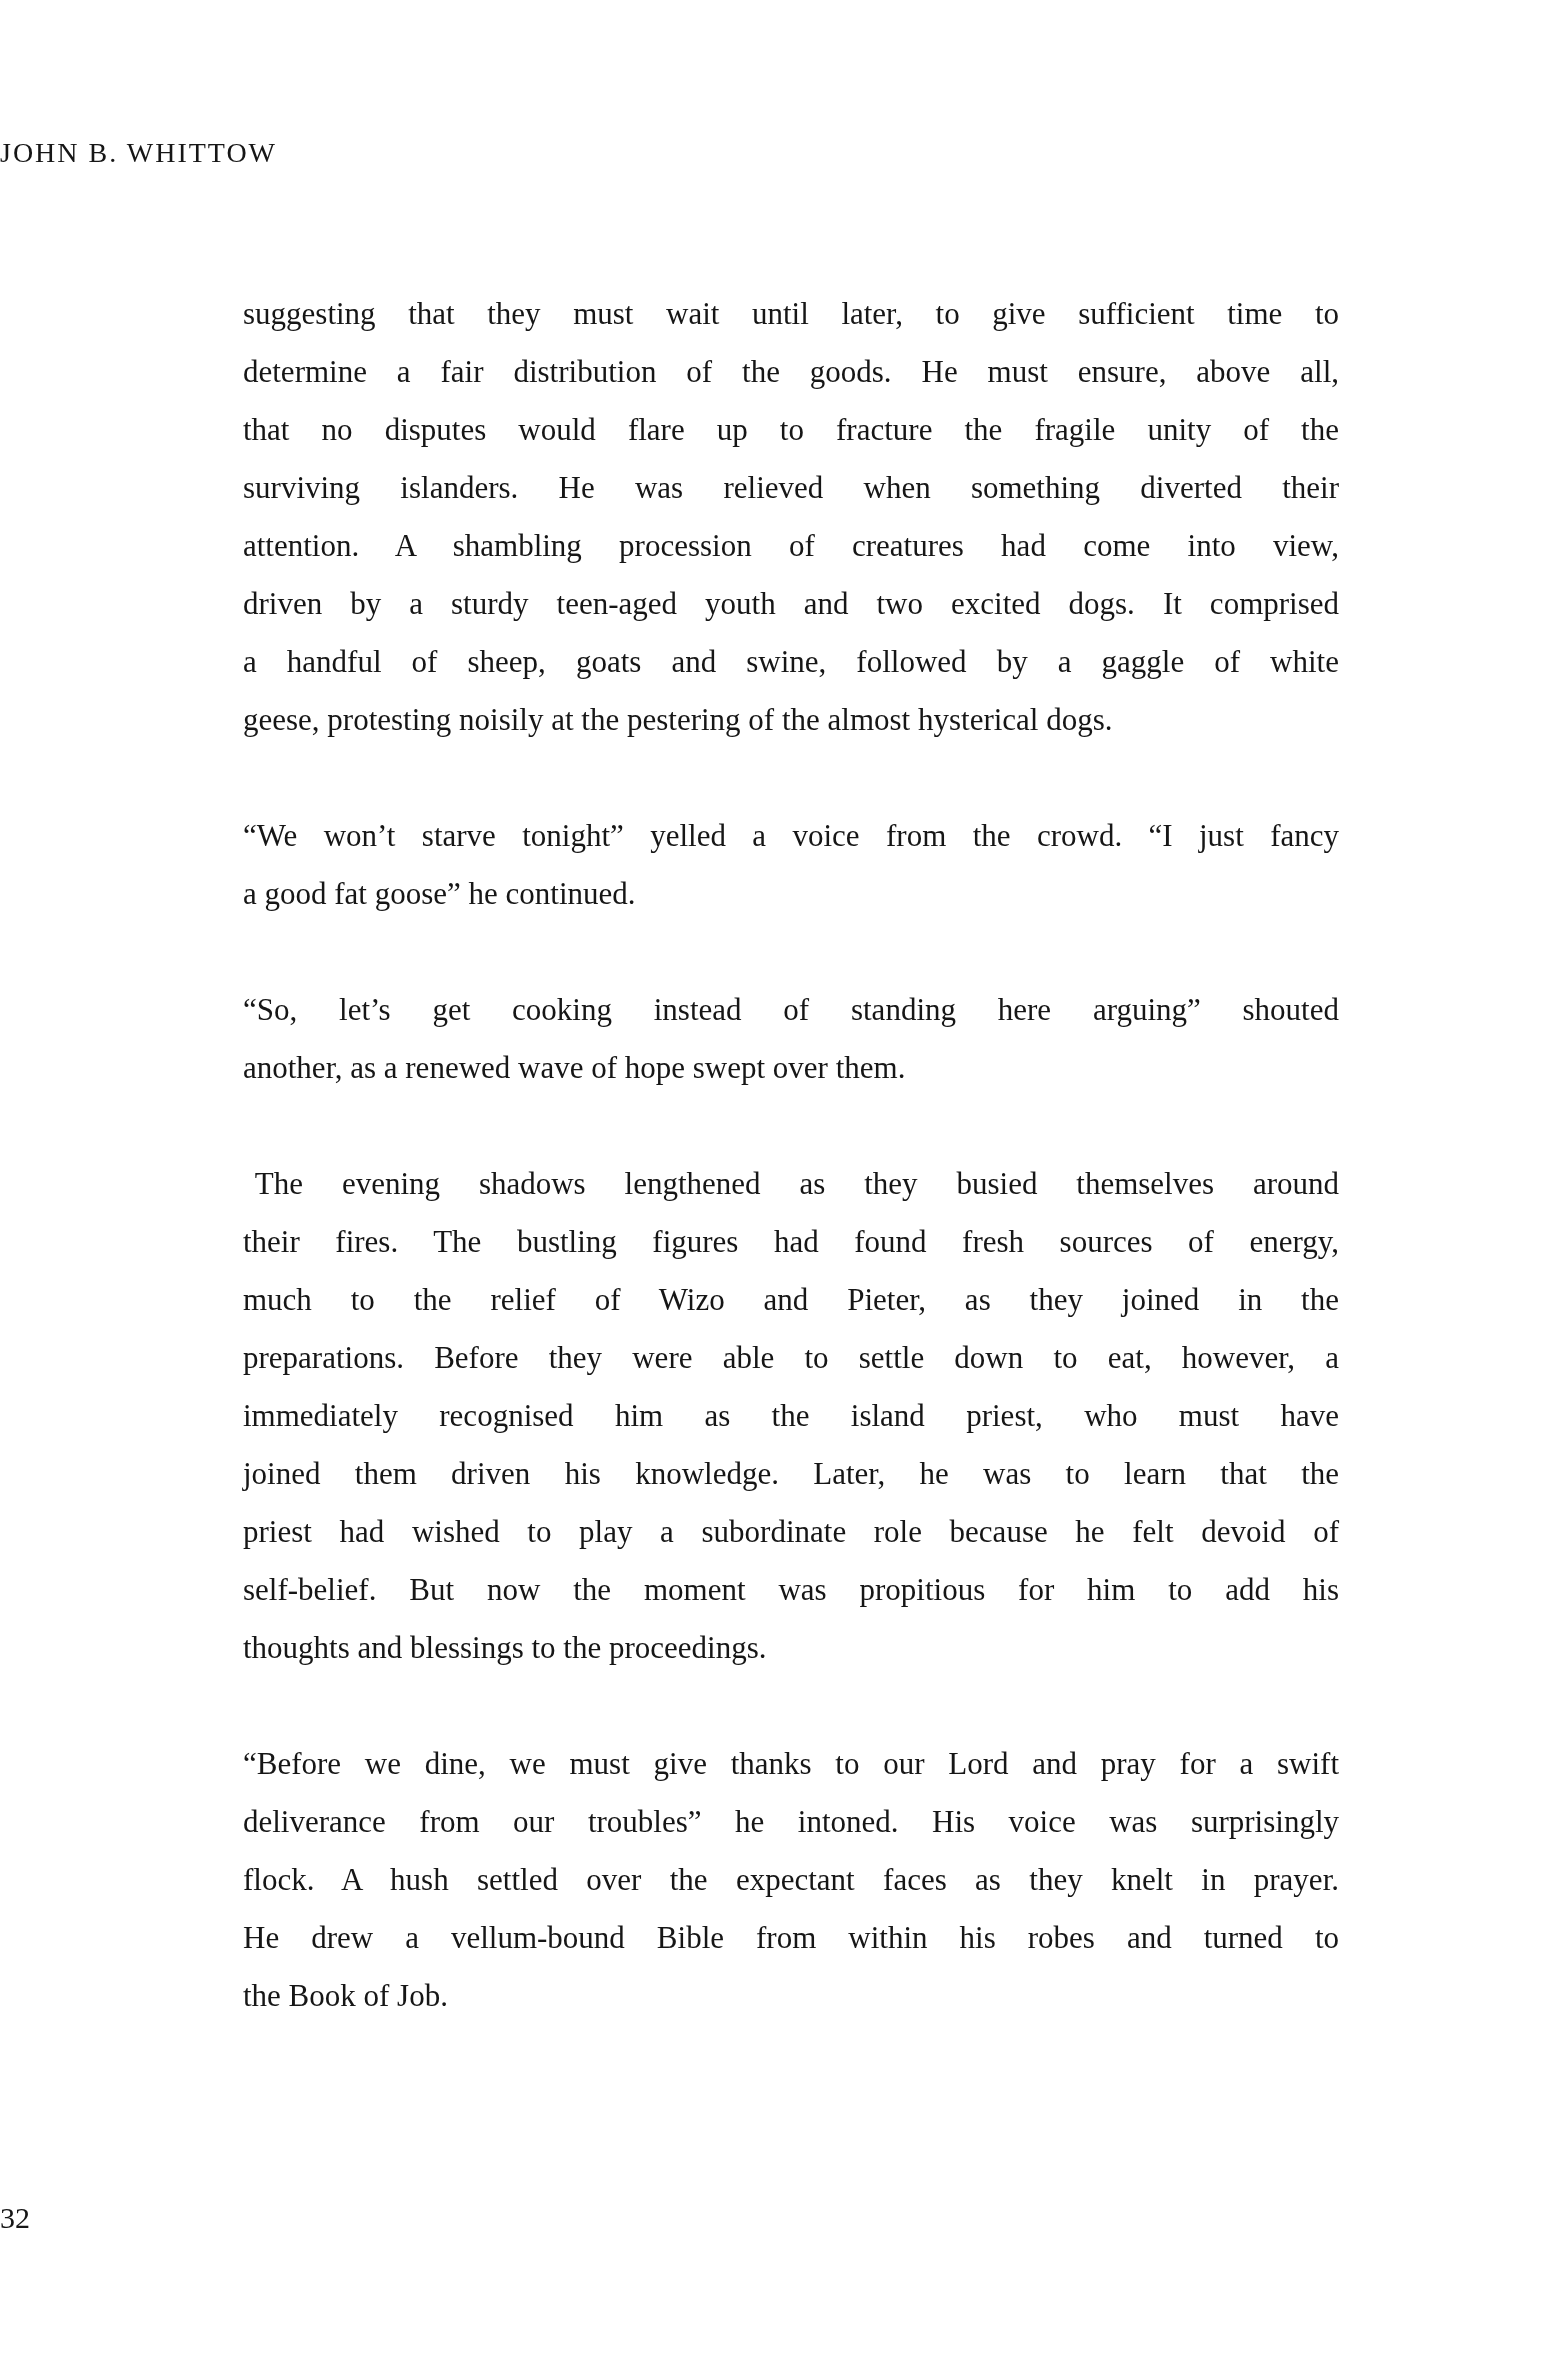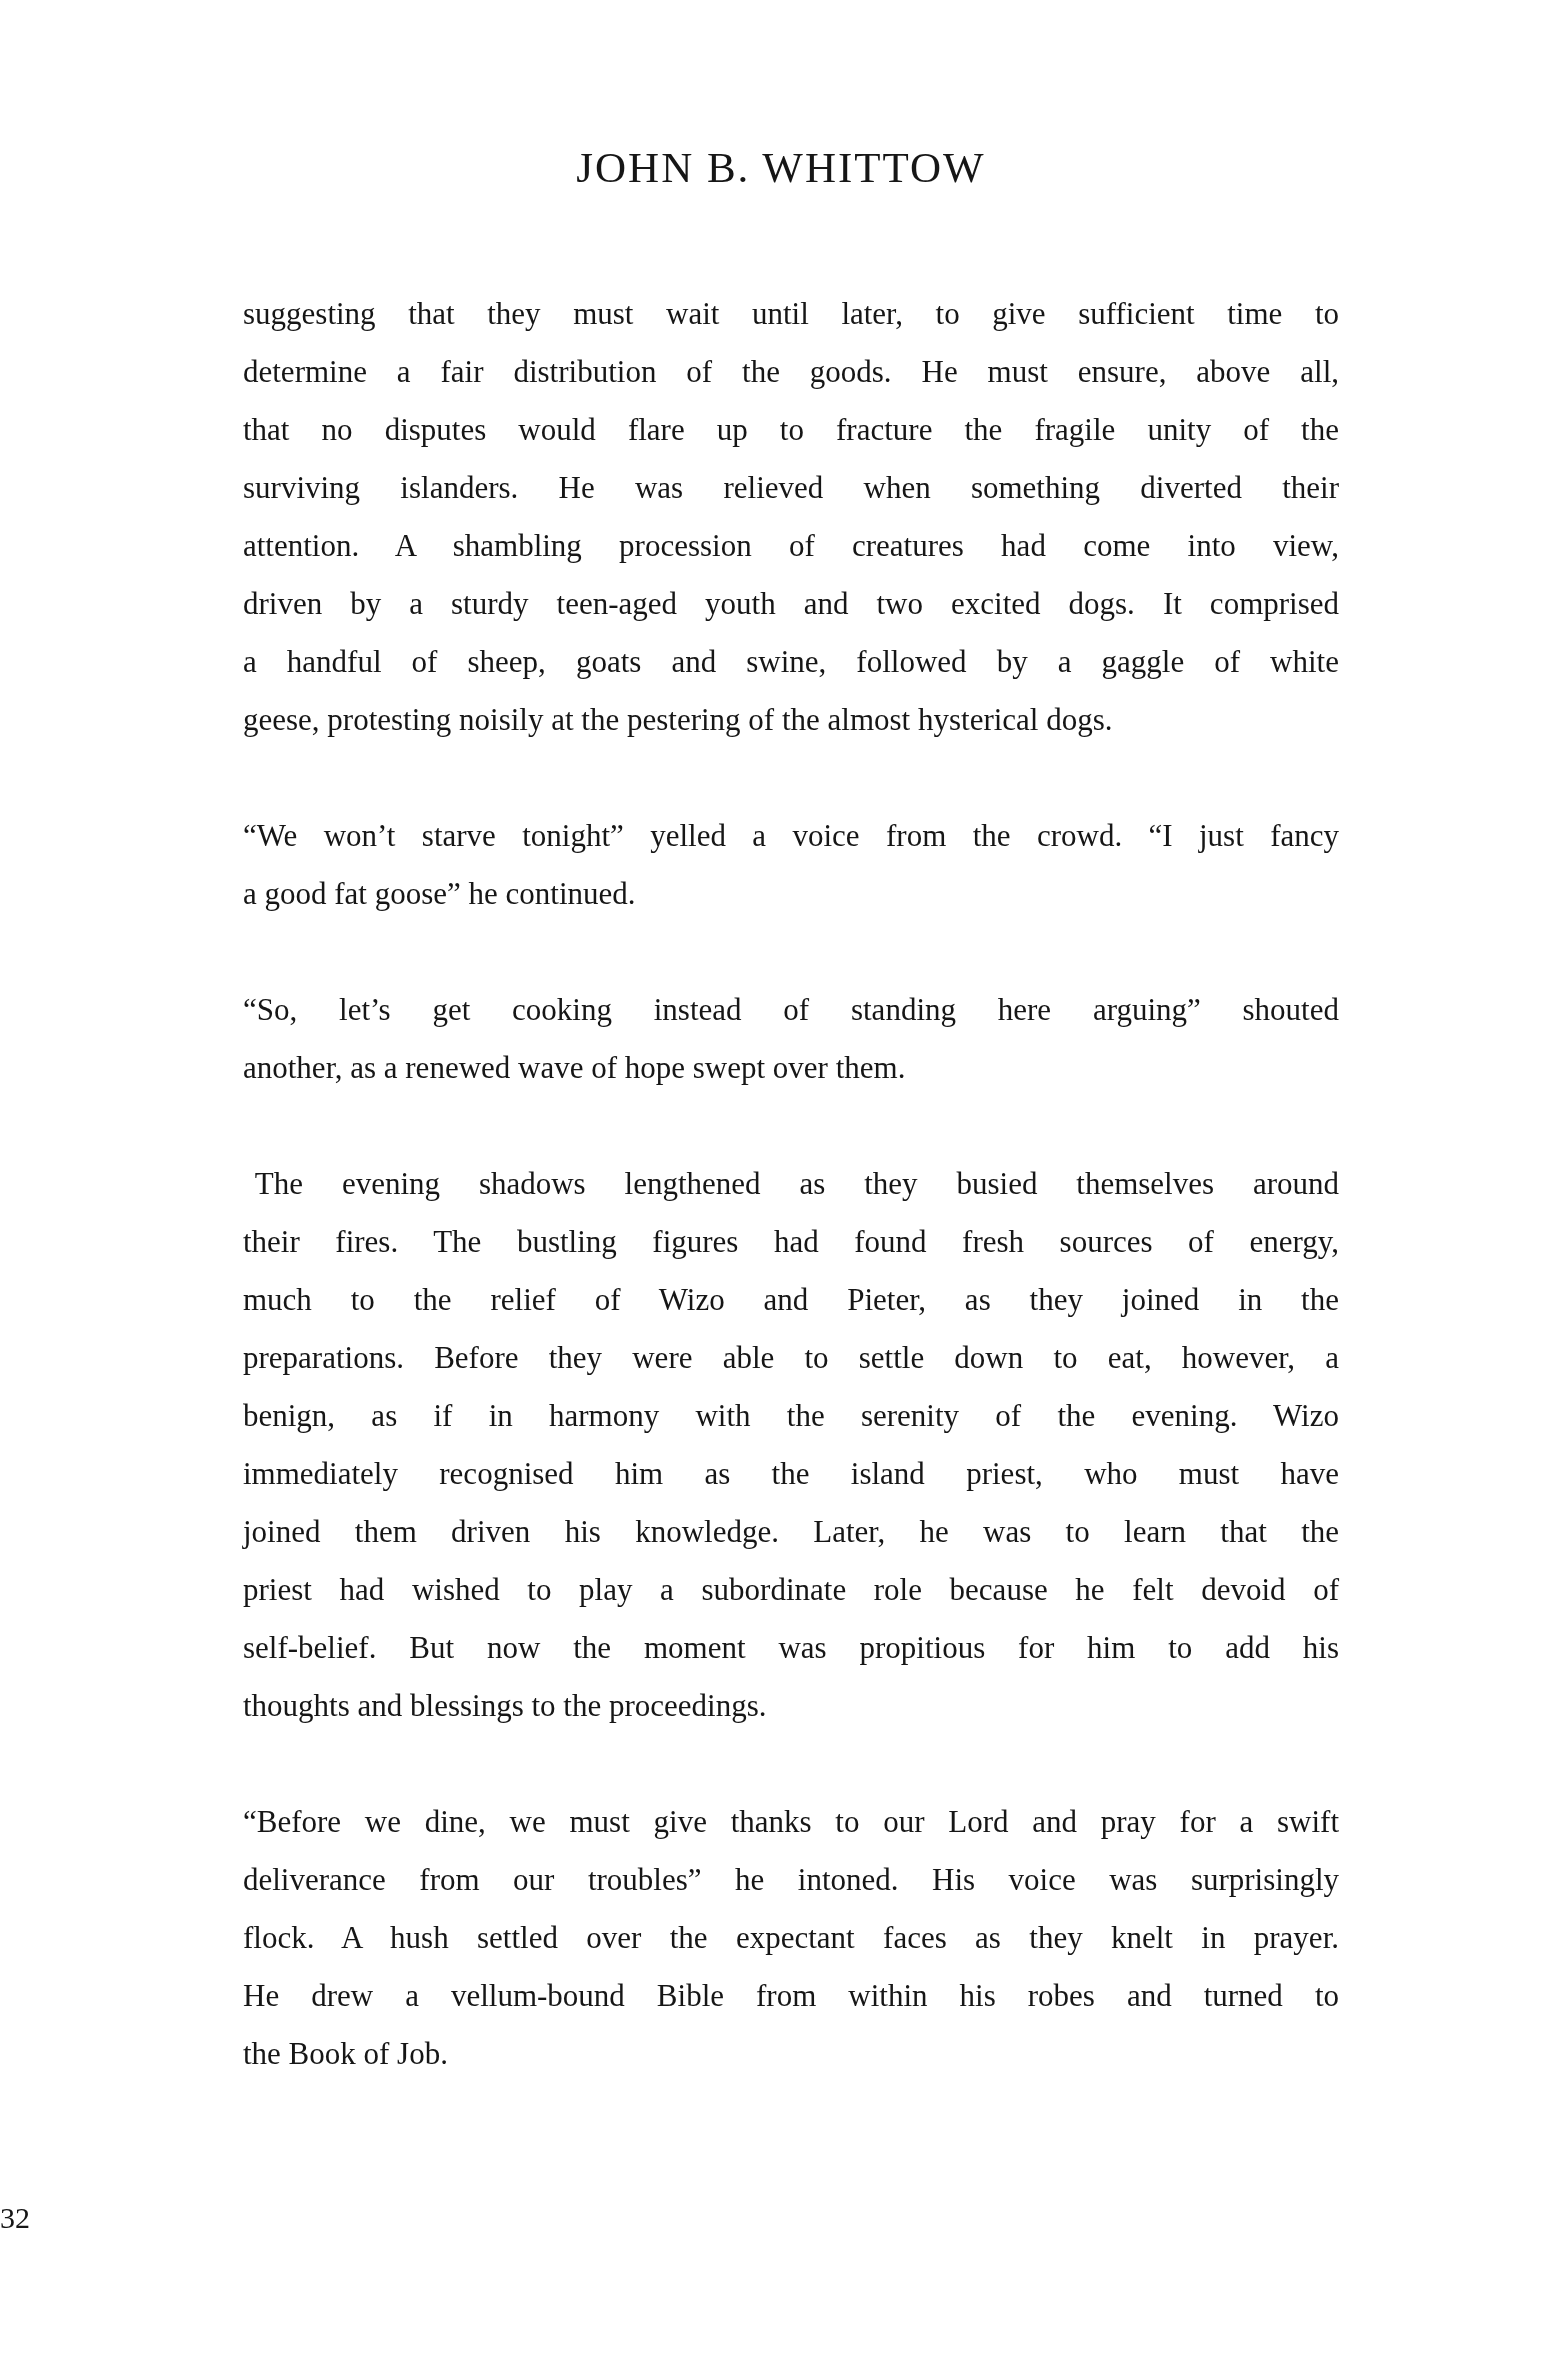--- a/index.html
+++ b/index.html
@@ -11,25 +11,25 @@
     position: relative;
     width: 1562px;
     height: 2361px;
     background: #ffffff;
     color: #161616;
     font-family: "Liberation Serif", serif;
     overflow: hidden;
   }
   .running-header {
     position: absolute;
-    top: 143px;
+    top: 137px;
     left: 0;
     width: 100%;
-    text-align: center;
-    font-size: 43px;
+    text-align: left;
+    font-size: 28px;
     letter-spacing: 2px;
     white-space: nowrap;
   }
   .page-body {
     position: absolute;
     top: 285px;
     left: 211px;
     width: 1096px;
     font-size: 31px;
     line-height: 58px;
@@ -82,21 +82,20 @@
       </div>
       <div class="paragraph">
         <div class="text-line">“So, let’s get cooking instead of standing here arguing” shouted</div>
         <div class="text-line last">another, as a renewed wave of hope swept over them.</div>
       </div>
       <div class="paragraph">
         <div class="text-line indent">The evening shadows lengthened as they busied themselves around</div>
         <div class="text-line">their fires. The bustling figures had found fresh sources of energy,</div>
         <div class="text-line">much to the relief of Wizo and Pieter, as they joined in the</div>
         <div class="text-line">preparations. Before they were able to settle down to eat, however, a</div>
-        <div class="text-line">benign, as if in harmony with the serenity of the evening. Wizo</div>
         <div class="text-line">immediately recognised him as the island priest, who must have</div>
         <div class="text-line">joined them driven his knowledge. Later, he was to learn that the</div>
         <div class="text-line">priest had wished to play a subordinate role because he felt devoid of</div>
         <div class="text-line">self-belief. But now the moment was propitious for him to add his</div>
         <div class="text-line last">thoughts and blessings to the proceedings.</div>
       </div>
       <div class="paragraph">
         <div class="text-line">“Before we dine, we must give thanks to our Lord and pray for a swift</div>
         <div class="text-line">deliverance from our troubles” he intoned. His voice was surprisingly</div>
         <div class="text-line">flock. A hush settled over the expectant faces as they knelt in prayer.</div>

